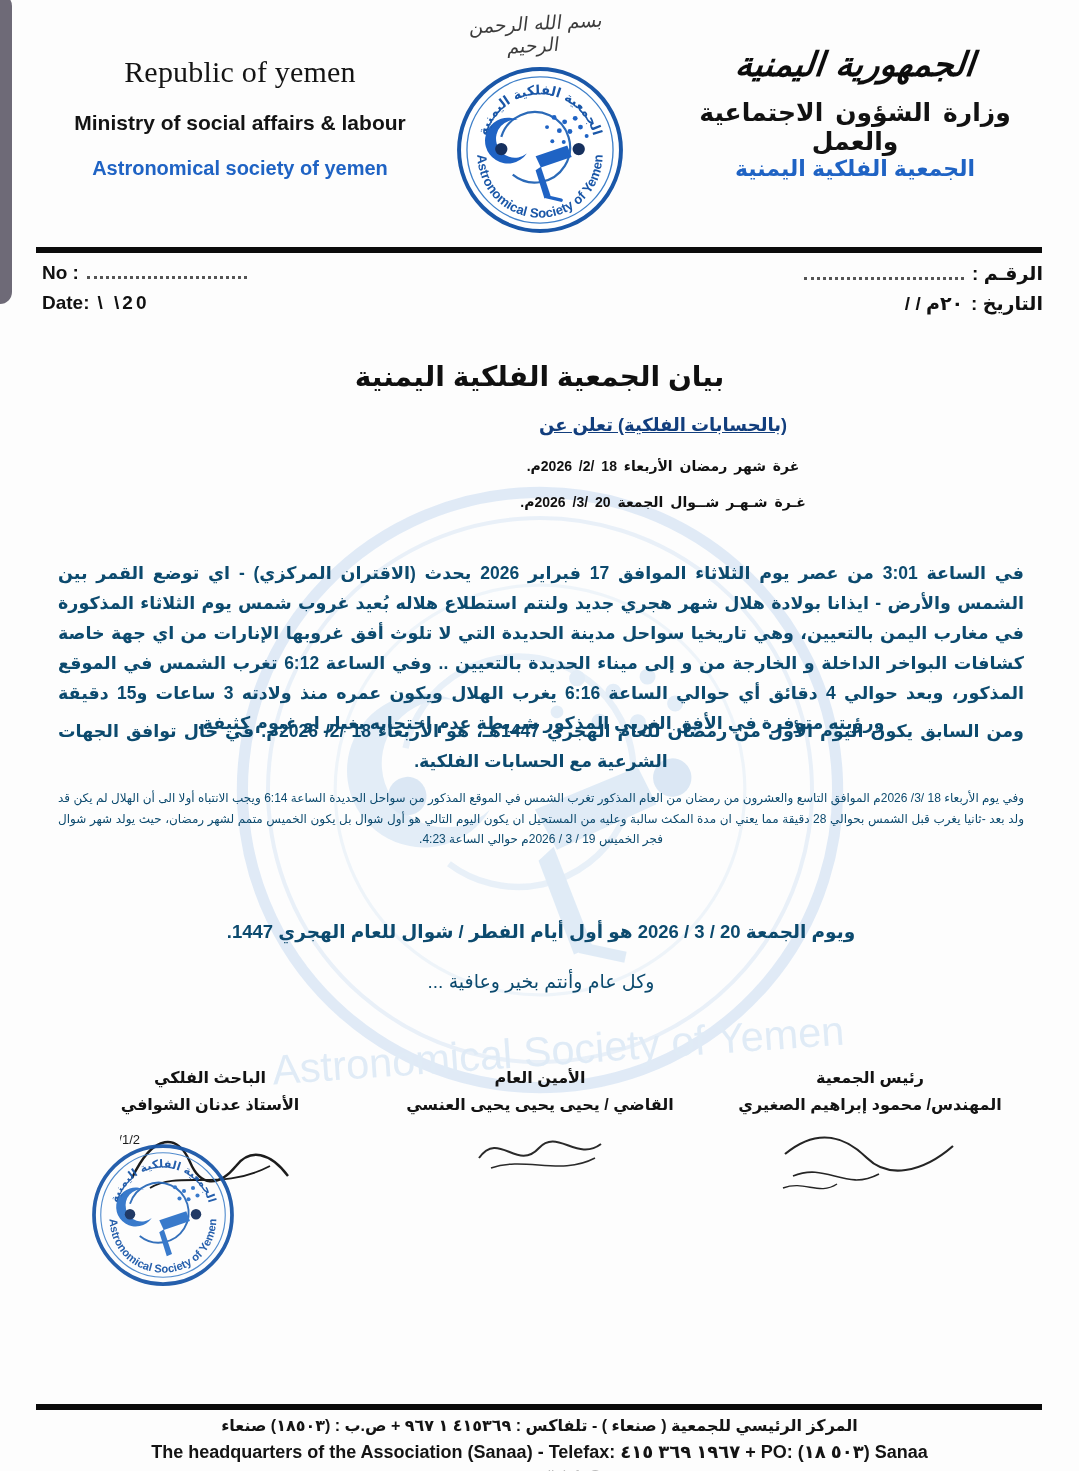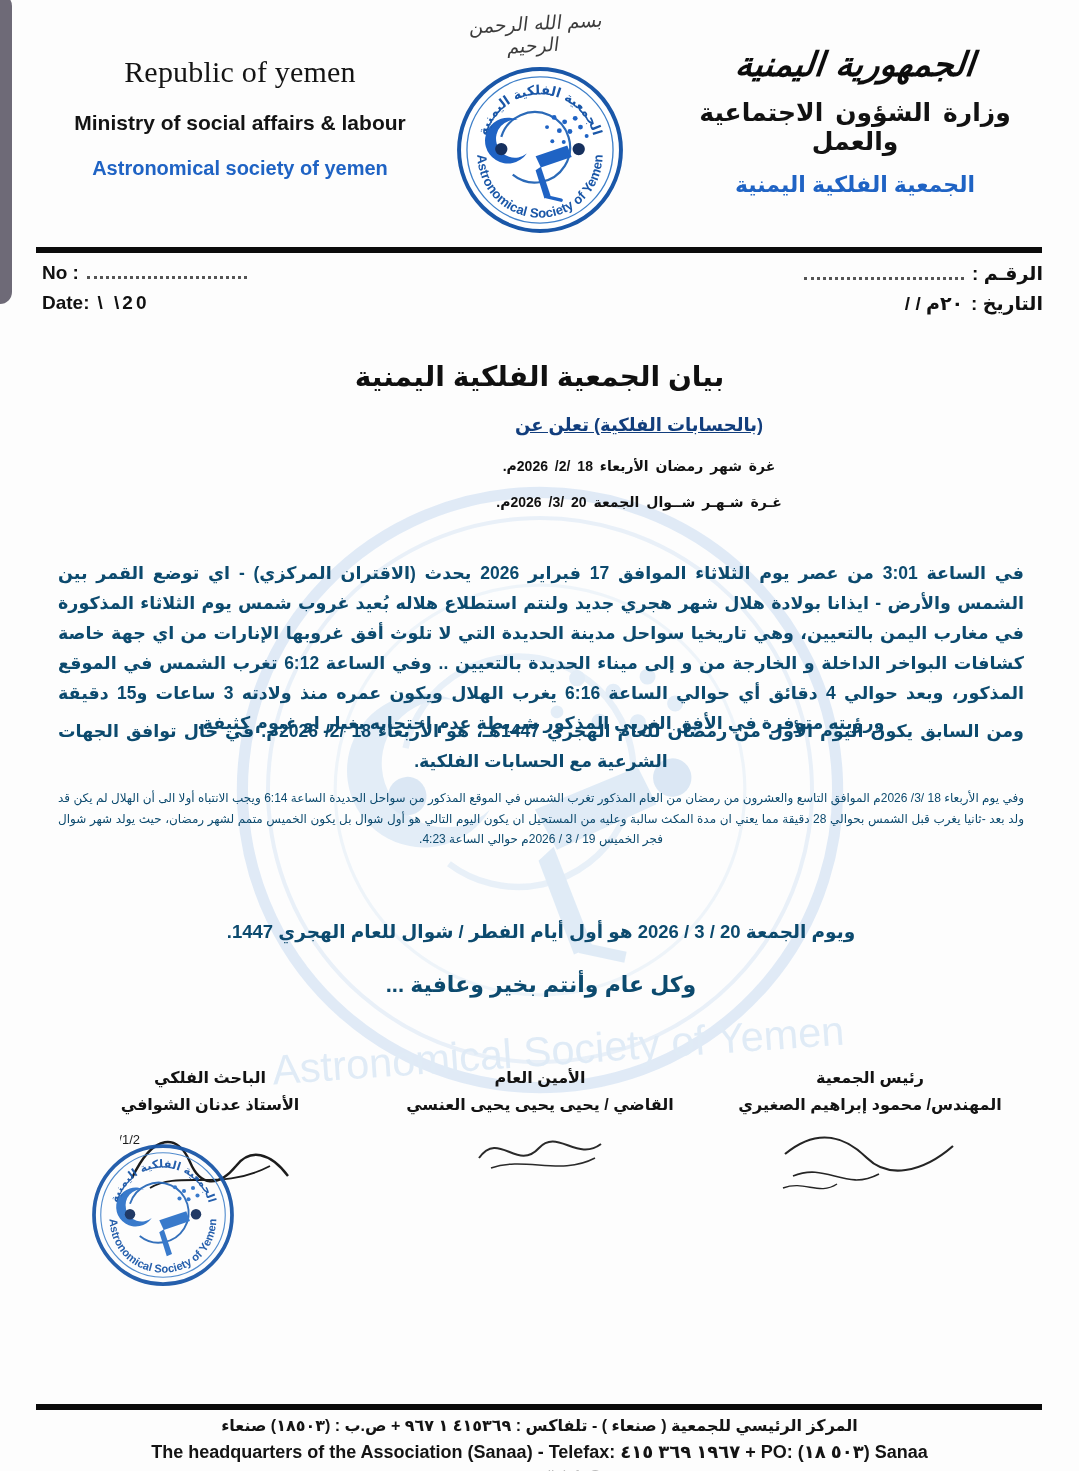--- a/index.html
+++ b/index.html
@@ -93,21 +93,21 @@
     font-weight: 700;
     color: #0d0d0d;
     letter-spacing: -1px;
     margin-bottom: 14px;
     transform: skewX(-6deg);
   }
   .hdr-right .r2 {
     font-size: 25px;
     font-weight: 700;
     color: #121212;
-    margin-bottom: 16px;
+    margin-bottom: 0;
     word-spacing: 5px;
   }
   .hdr-right .r3 {
     font-size: 22px;
     font-weight: 700;
     color: #1f63c4;
   }
 
   .basmala {
     position: absolute;
@@ -190,21 +190,21 @@
     width: 100%;
     text-align: center;
     font-size: 28px;
     font-weight: 700;
     color: #101010;
     z-index: 6;
   }
 
   .announce {
     position: absolute;
-    right: 60px; top: 414px;
+    right: 36px; top: 414px;
     width: 760px;
     text-align: center;
     z-index: 6;
   }
   .announce .lead {
     font-size: 18px;
     font-weight: 700;
     color: #123e7d;
     text-decoration: underline;
     margin-bottom: 22px;
@@ -247,22 +247,22 @@
     left: 58px; top: 916px;
     width: 966px;
     font-size: 18.5px;
     font-weight: 700;
     text-align: center;
     text-align-last: center;
   }
   .p-greeting {
     left: 58px; top: 966px;
     width: 966px;
-    font-size: 22px;
-    font-weight: 700;
+    font-size: 19px;
+    font-weight: 400;
     text-align: center;
     text-align-last: center;
   }
 
   
   .signatures {
     position: absolute;
     left: 60px; top: 1068px;
     width: 960px;
     display: flex;

